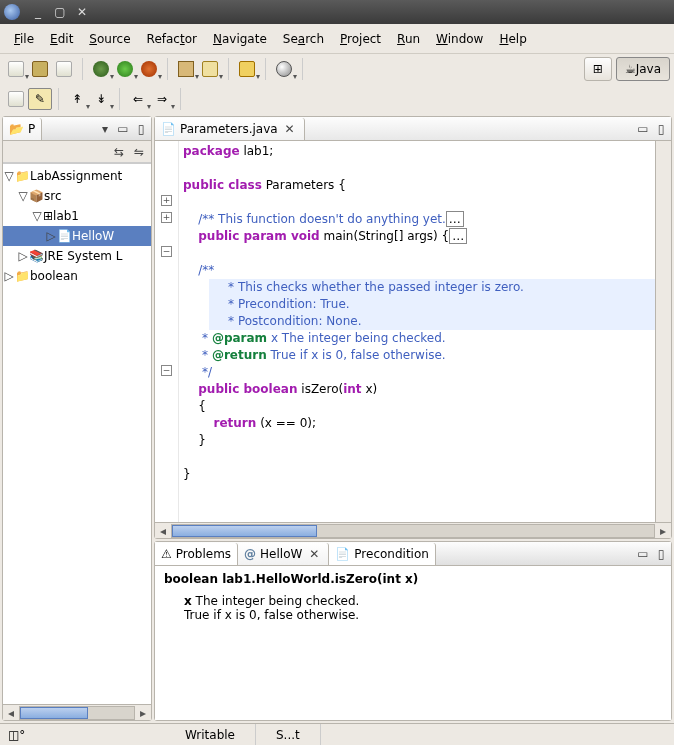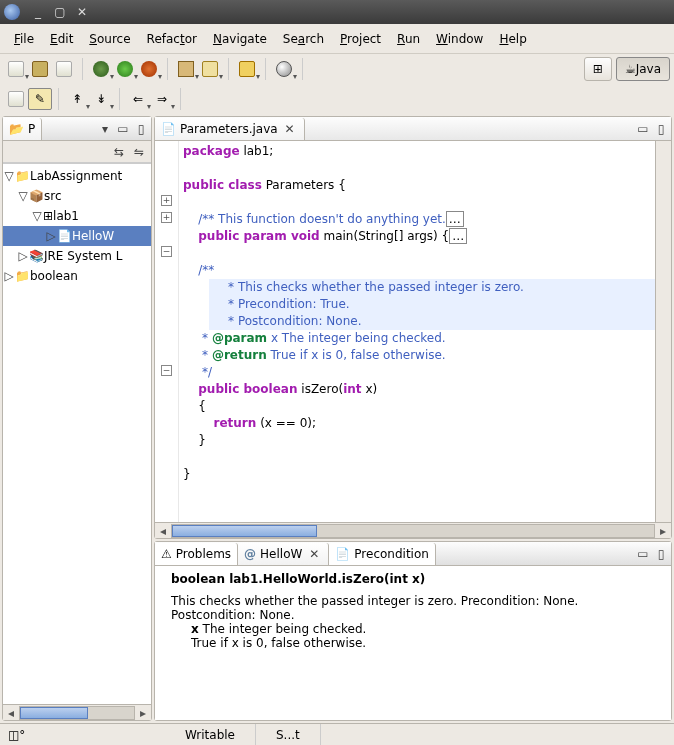--- a/index.html
+++ b/index.html
@@ -55,21 +55,21 @@
 .codetxt .tag { color: #15803d; font-weight: bold; }
 .codetxt .hl { background: #e8f0ff; display: block; margin-left: 26px; }
 
 .hscroll { height: 16px; background: #ede9e3; border-top: 1px solid #b8b4ac; display: flex; align-items: center; }
 .hscroll .arrow { width: 16px; text-align: center; color: #555; }
 .hscroll .track { flex: 1; height: 14px; background: #d8d4cc; border: 1px solid #b8b4ac; position: relative; }
 .hscroll .thumb { position: absolute; left: 0; width: 60%; height: 100%; background: linear-gradient(#bcd0ee,#8aaee0); border: 1px solid #5a7fc0; }
 .vscroll { width: 16px; background: #ede9e3; border-left: 1px solid #b8b4ac; }
 
 .bottom { height: 180px; }
-.javadoc { flex: 1; background: #fff; padding: 6px 16px; overflow: auto; font-size: 13px; }
+.javadoc { flex: 1; background: #fff; padding: 6px 9px; overflow: auto; font-size: 13px; }
 .javadoc .sig { font-weight: bold; margin-bottom: 8px; }
 .javadoc .sect { font-weight: bold; }
 
 .statusbar { height: 22px; border-top: 1px solid #b8b4ac; display: flex; align-items: center; }
 .statusbar .cell { border-right: 1px solid #ccc; padding: 0 20px; height: 100%; display: flex; align-items: center; }
 .statusbar .pad { width: 165px; }
 
 
 .g-new { background: linear-gradient(#fff,#e0e0d0); border:1px solid #aaa; border-radius:2px; }
 .g-save { background: #c8b060; border:1px solid #806020; border-radius:2px; }
@@ -255,21 +255,20 @@
             <span class="mini">✕</span>
           </div>
         <div class="tab">📄 <span>Precondition</span></div>
         <div class="tabicons">
           <div class="mini">▭</div>
           <div class="mini">▯</div>
         </div>
       </div>
       <div class="javadoc">
         <div class="sig">boolean lab1.HelloWorld.isZero(int x)</div>
-        <div>This checks whether the passed integer is zero. Precondition: None. Postcondition: None.</div>
         <div style="padding-left:20px"><b>x</b><span> The integer being checked.</span></div>
         <div style="padding-left:20px">True if x is 0, false otherwise.</div>
       </div>
     </div>
 
   </div>
 </div>
 
 <div class="statusbar">
   <div class="pad"><span style="padding-left:8px">◫°</span></div>

